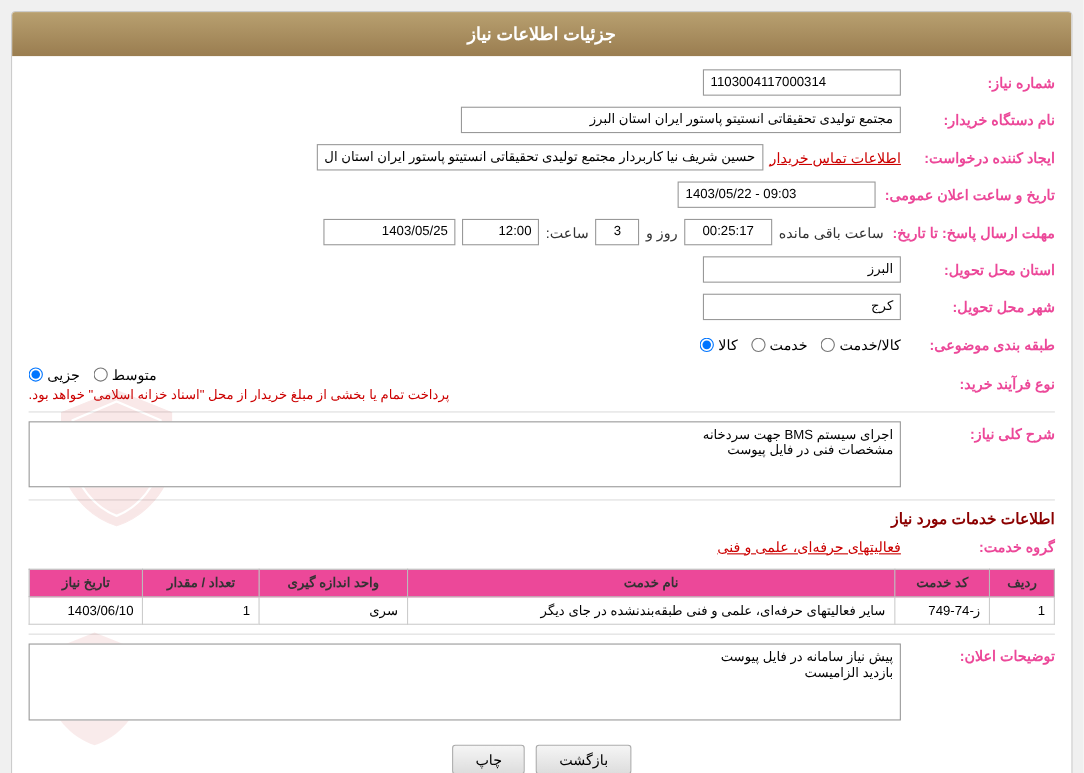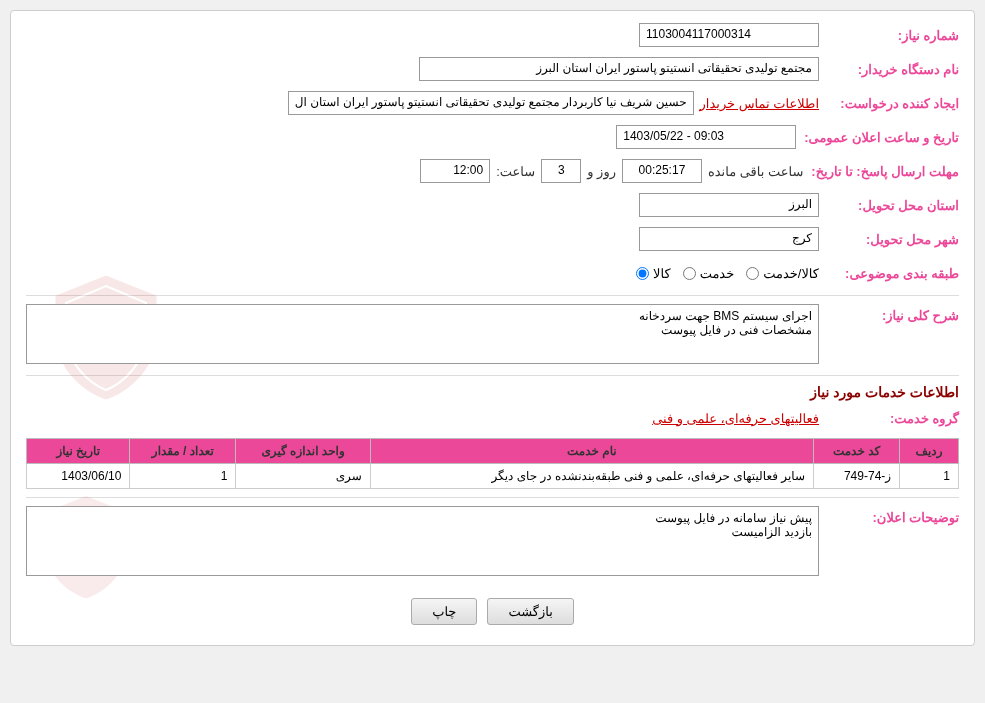--- a/index.html
+++ b/index.html
@@ -192,20 +192,23 @@
     .notice-text {
       color: #cc0000;
       font-size: 12px;
     }
   </style>
 </head>
 <body>
 
 <div class="page-wrapper">
   <div class="main-card">
+    <div class="card-header">
+      <span>جزئیات اطلاعات نیاز</span>
+    </div>
     <div class="card-body">
 
       <div class="info-row">
         <div class="info-label">شماره نیاز:</div>
         <div class="info-value">
           <div class="input-box medium" style="direction:ltr;text-align:left;">1103004117000314</div>
         </div>
       </div>
 
       <div class="info-row">
@@ -233,20 +236,21 @@
       <div class="info-row">
         <div class="info-label">مهلت ارسال پاسخ: تا تاریخ:</div>
         <div class="info-value">
           <div class="duration-row">
             <span class="duration-label">ساعت باقی مانده</span>
             <div class="duration-box">00:25:17</div>
             <span class="duration-label">روز و</span>
             <div class="duration-box" style="width:40px;">3</div>
             <span class="duration-label">ساعت:</span>
             <div class="duration-box" style="width:70px;padding-left:44px;">12:00</div>
+            <div class="date-box" style="width:120px;">1403/05/25</div>
           </div>
         </div>
       </div>
 
       <div class="info-row">
         <div class="info-label">استان محل تحویل:</div>
         <div class="info-value">
           <div class="input-box medium">البرز</div>
         </div>
       </div>
@@ -271,20 +275,36 @@
               <input type="radio" name="category" style="">
             </div>
             <div class="radio-item">
               <span>کالا</span>
               <input type="radio" name="category" checked="" style="">
             </div>
           </div>
         </div>
       </div>
 
+      <div class="info-row">
+        <div class="info-label">نوع فرآیند خرید:</div>
+        <div class="info-value" style="flex-direction:column;align-items:flex-end;gap:4px;">
+          <div class="radio-group">
+            <div class="radio-item">
+              <span>متوسط</span>
+              <input type="radio" name="purchase" style="">
+            </div>
+            <div class="radio-item">
+              <span>جزیی</span>
+              <input type="radio" name="purchase" checked="" style="">
+            </div>
+          </div>
+          <div class="notice-text">پرداخت تمام یا بخشی از مبلغ خریدار از محل "اسناد خزانه اسلامی" خواهد بود.</div>
+        </div>
+      </div>
 
       <hr class="divider">
 
       <div class="info-row" style="align-items:flex-start;">
         <div class="info-label" style="padding-top:4px;">شرح کلی نیاز:</div>
         <div class="info-value watermark-area" style="position:relative;">
           <div class="textarea-wrapper" style="width:100%;">
             
             <svg class="shield-svg" width="120" height="130" viewBox="0 0 120 130" style="position:absolute;left:20px;top:50%;transform:translateY(-50%);opacity:0.12;">
               <path d="M60 5 L110 25 L110 65 C110 95 85 120 60 128 C35 120 10 95 10 65 L10 25 Z" fill="#cc4444" stroke="#cc4444"></path>

